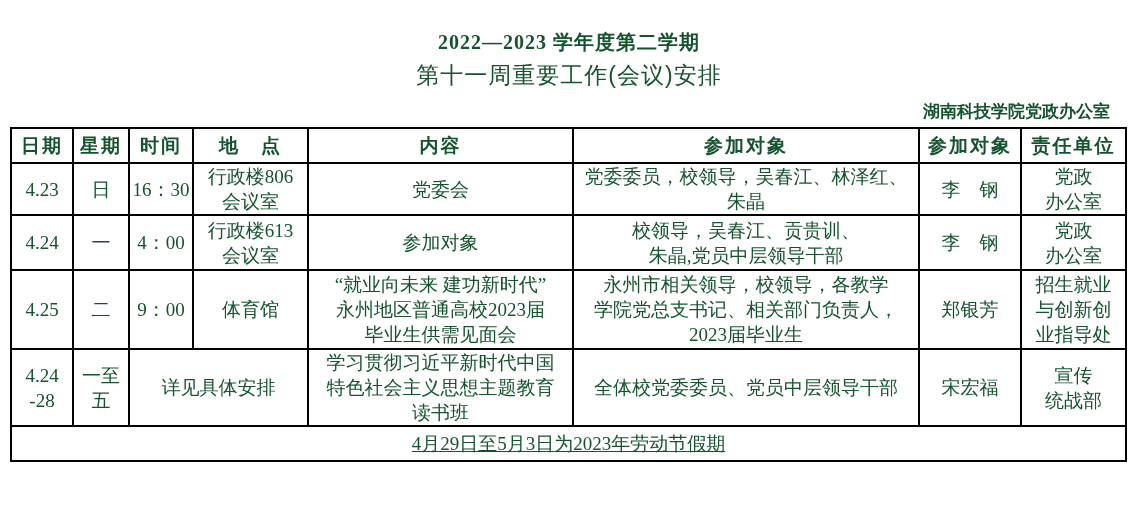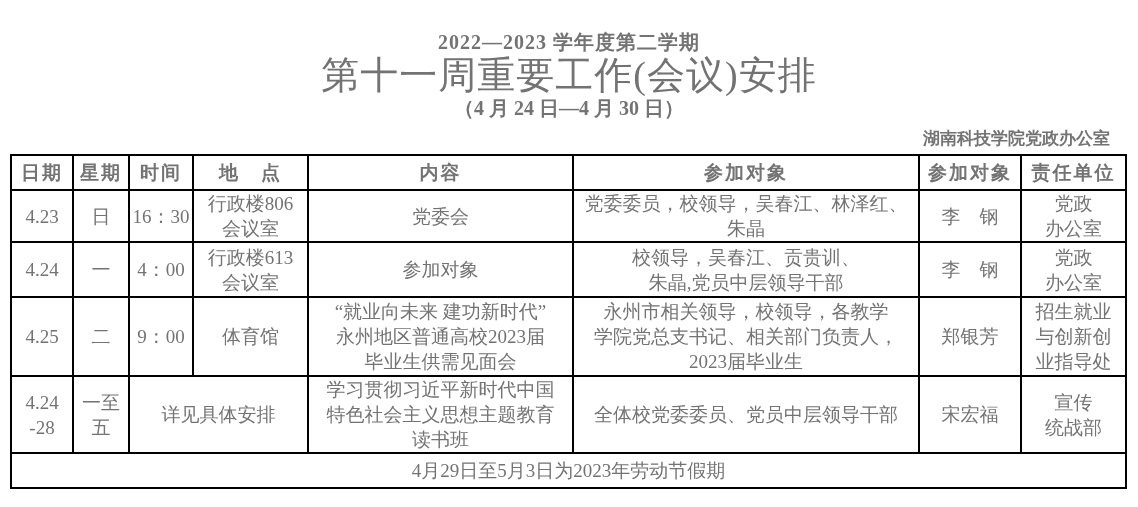--- a/index.html
+++ b/index.html
@@ -1,37 +1,37 @@
 <!DOCTYPE html>
 <html><head>
 <meta charset="utf-8">
 <style>
   * { margin: 0; padding: 0; box-sizing: border-box; }
   html, body { background: #ffffff; }
   .page {
     width: 1138px;
     height: 507px;
     background: #ffffff;
-    color: #737373;
+    color: #14532d;
     overflow: hidden;
     font-family: "Liberation Serif", serif;
   }
   .title-block { text-align: center; }
   .title-semester {
     margin-top: 30px;
     font-family: "Liberation Serif", serif;
     font-weight: bold;
     font-size: 20px;
     line-height: 25px;
     letter-spacing: 1px;
   }
   .title-main {
-    font-family: Liberation Serif, serif;
+    font-family: Liberation Sans, sans-serif;
     font-weight: 500;
-    font-size: 38px;
+    font-size: 23px;
     line-height: 40px;
     letter-spacing: 1px;
   }
   .title-daterange {
     font-family: "Liberation Serif", serif;
     font-weight: bold;
     font-size: 20px;
     line-height: 27px;
   }
   .byline {
@@ -67,31 +67,30 @@
   table.schedule td {
     font-family: "Liberation Serif", serif;
     font-size: 19px;
     line-height: 25px;
   }
   tr.h-header { height: 35px; padding-left: 44px; }
   tr.h-r1 { height: 44px; }
   tr.h-r2 { height: 55px; }
   tr.h-r3 { height: 79px; }
   tr.h-r4 { height: 76px; }
-  tr.h-note { height: 35px; }
+  tr.h-note { height: 35px; text-decoration: underline; }
 </style>
 </head>
 <body>
 
 <div class="page">
 
   <div class="title-block">
     <div class="title-semester">2022—2023 学年度第二学期</div>
     <div class="title-main">第十一周重要工作(会议)安排</div>
-    <div class="title-daterange">（4 月 24 日—4 月 30 日）</div>
   </div>
 
   <div class="byline">湖南科技学院党政办公室</div>
 
   <table class="schedule">
     <colgroup>
       <col style="width:62px">
       <col style="width:56px">
       <col style="width:64px">
       <col style="width:115px">

